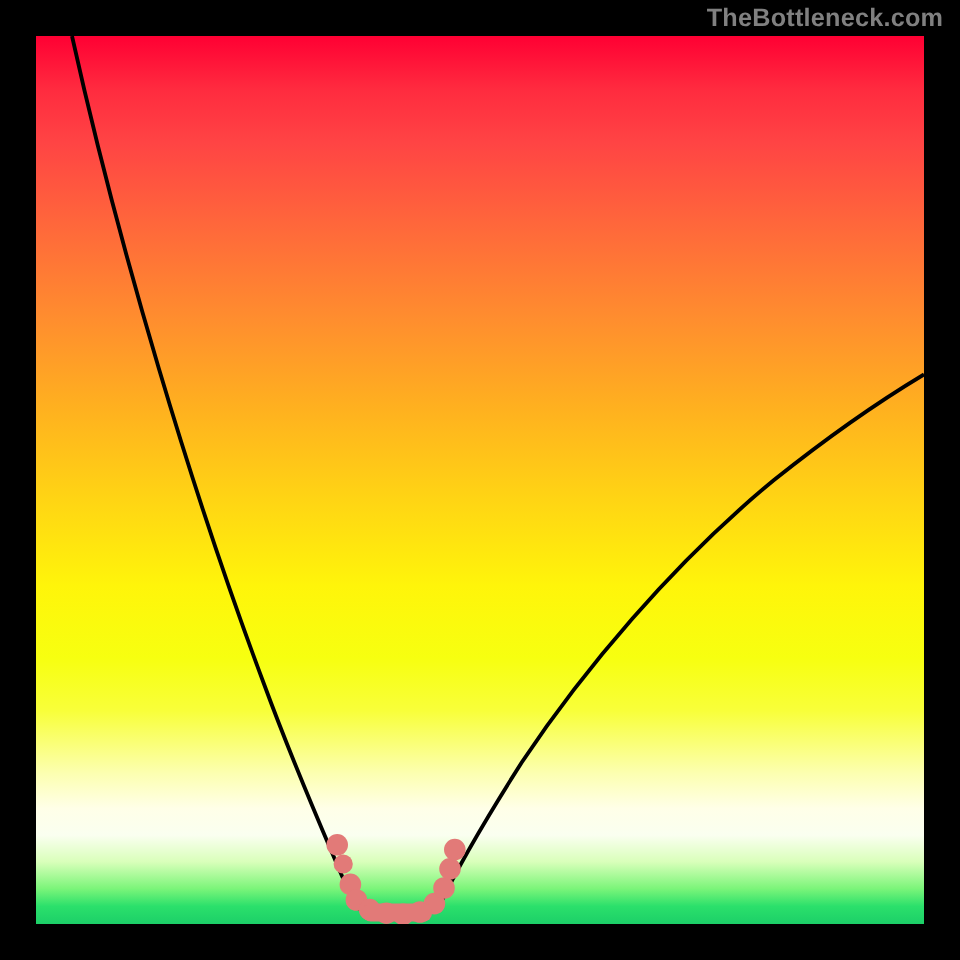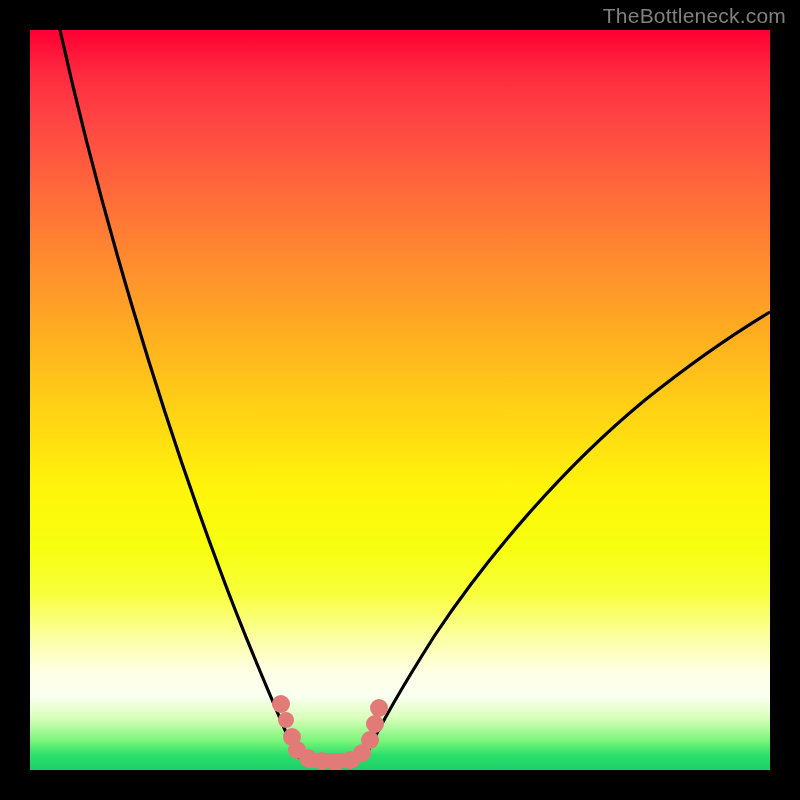--- a/index.html
+++ b/index.html
@@ -48,21 +48,21 @@
       #1ccf68 100%
     );
   }
   .watermark {
     position: absolute;
     top: 4px;
     right: 14px;
     color: #808080;
     font-size: 21px;
     letter-spacing: 0.2px;
-    font-weight: 400;
+    font-weight: 700;
     user-select: none;
   }
   svg.curves {
     position: absolute;
     inset: 0;
   }
 </style>
 </head>
 <body>
 

